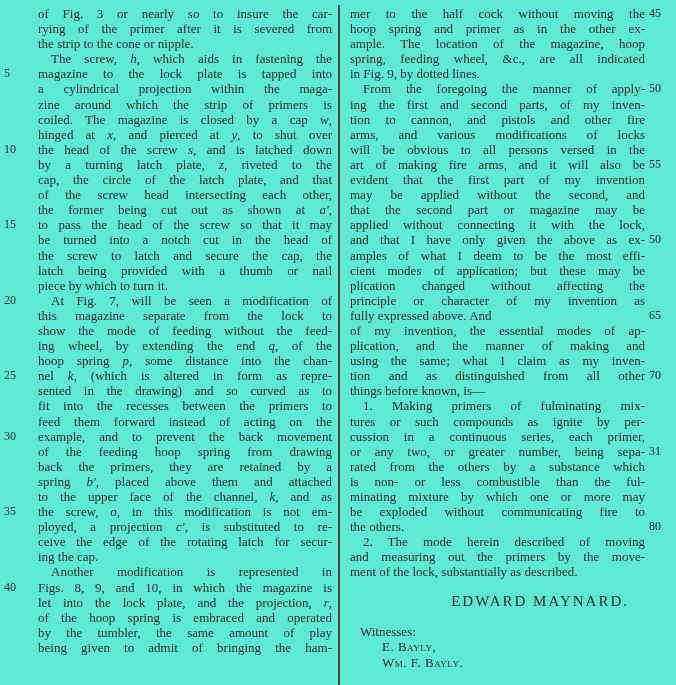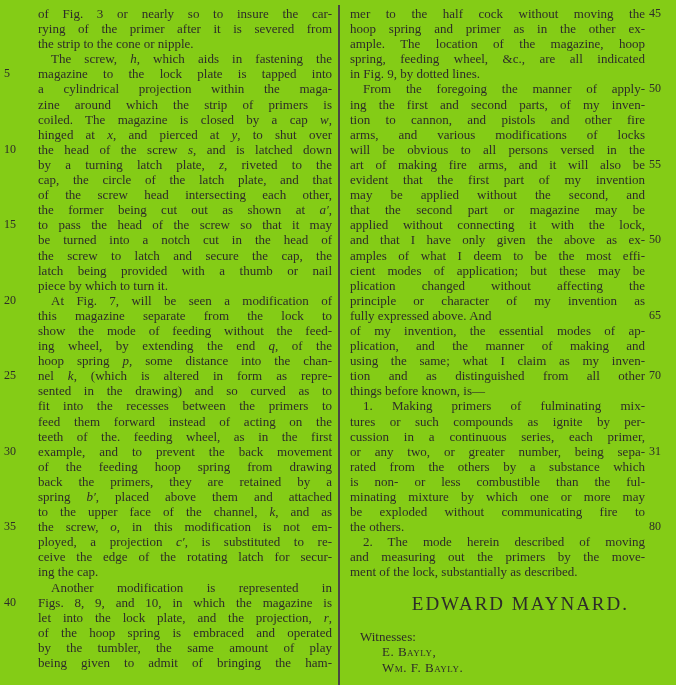--- a/index.html
+++ b/index.html
@@ -1,20 +1,20 @@
 <!DOCTYPE html>
 <html><head>
 <meta charset="utf-8">
 <style>
   html,body { margin:0; padding:0; background:#888; }
   .page {
     position:relative;
     width:676px; height:685px;
     margin:0 auto;
-    background:#84cc16;
+    background:#5eead4;
     color:#2e2c29;
     font-family:"Liberation Serif", serif;
     font-size:13px;
     overflow:hidden;
   }
   .divider {
     position:absolute; left:338px; top:5px;
     width:2px; height:680px;
     background:#4a4743;
   }
@@ -31,21 +31,21 @@
   .num {
     position:absolute; top:0;
     font-size:12px; text-indent:0;
     color:#2e2c29;
   }
   .col-left  .num { left:-34px; width:28px; text-align:right; }
   .col-right .num { right:-32px; width:28px; text-align:left; }
   .sig-block {
     margin-top:13px;
     text-align:right; padding-right:16px;
-    font-size:19px; letter-spacing:2px;
+    font-size:15px; letter-spacing:2px;
     white-space:nowrap;
   }
   .witnesses { margin-top:14px; padding-left:10px; line-height:15.5px; }
   .witness-name {
     padding-left:22px;
     font-variant:small-caps;
     letter-spacing:0.5px;
   }
 </style>
 </head>
@@ -76,21 +76,20 @@
       <div class="line nj">piece by which to turn it.</div>
       <div class="line ind">At Fig. 7, will be seen a modification of<span class="num">20</span></div>
       <div class="line">this magazine separate from the lock to</div>
       <div class="line">show the mode of feeding without the feed-</div>
       <div class="line">ing wheel, by extending the end <i>q</i>, of the</div>
       <div class="line">hoop spring <i>p</i>, some distance into the chan-</div>
       <div class="line">nel <i>k</i>, (which is altered in form as repre-<span class="num">25</span></div>
       <div class="line">sented in the drawing) and so curved as to</div>
       <div class="line">fit into the recesses between the primers to</div>
       <div class="line">feed them forward instead of acting on the</div>
-      <div class="line">teeth of the. feeding wheel, as in the first</div>
       <div class="line">example, and to prevent the back movement<span class="num">30</span></div>
       <div class="line">of the feeding hoop spring from drawing</div>
       <div class="line">back the primers, they are retained by a</div>
       <div class="line">spring <i>b′</i>, placed above them and attached</div>
       <div class="line">to the upper face of the channel, <i>k</i>, and as</div>
       <div class="line">the screw, <i>o</i>, in this modification is not em-<span class="num">35</span></div>
       <div class="line">ployed, a projection <i>c′</i>, is substituted to re-</div>
       <div class="line">ceive the edge of the rotating latch for secur-</div>
       <div class="line nj">ing the cap.</div>
       <div class="line ind">Another modification is represented in</div>

